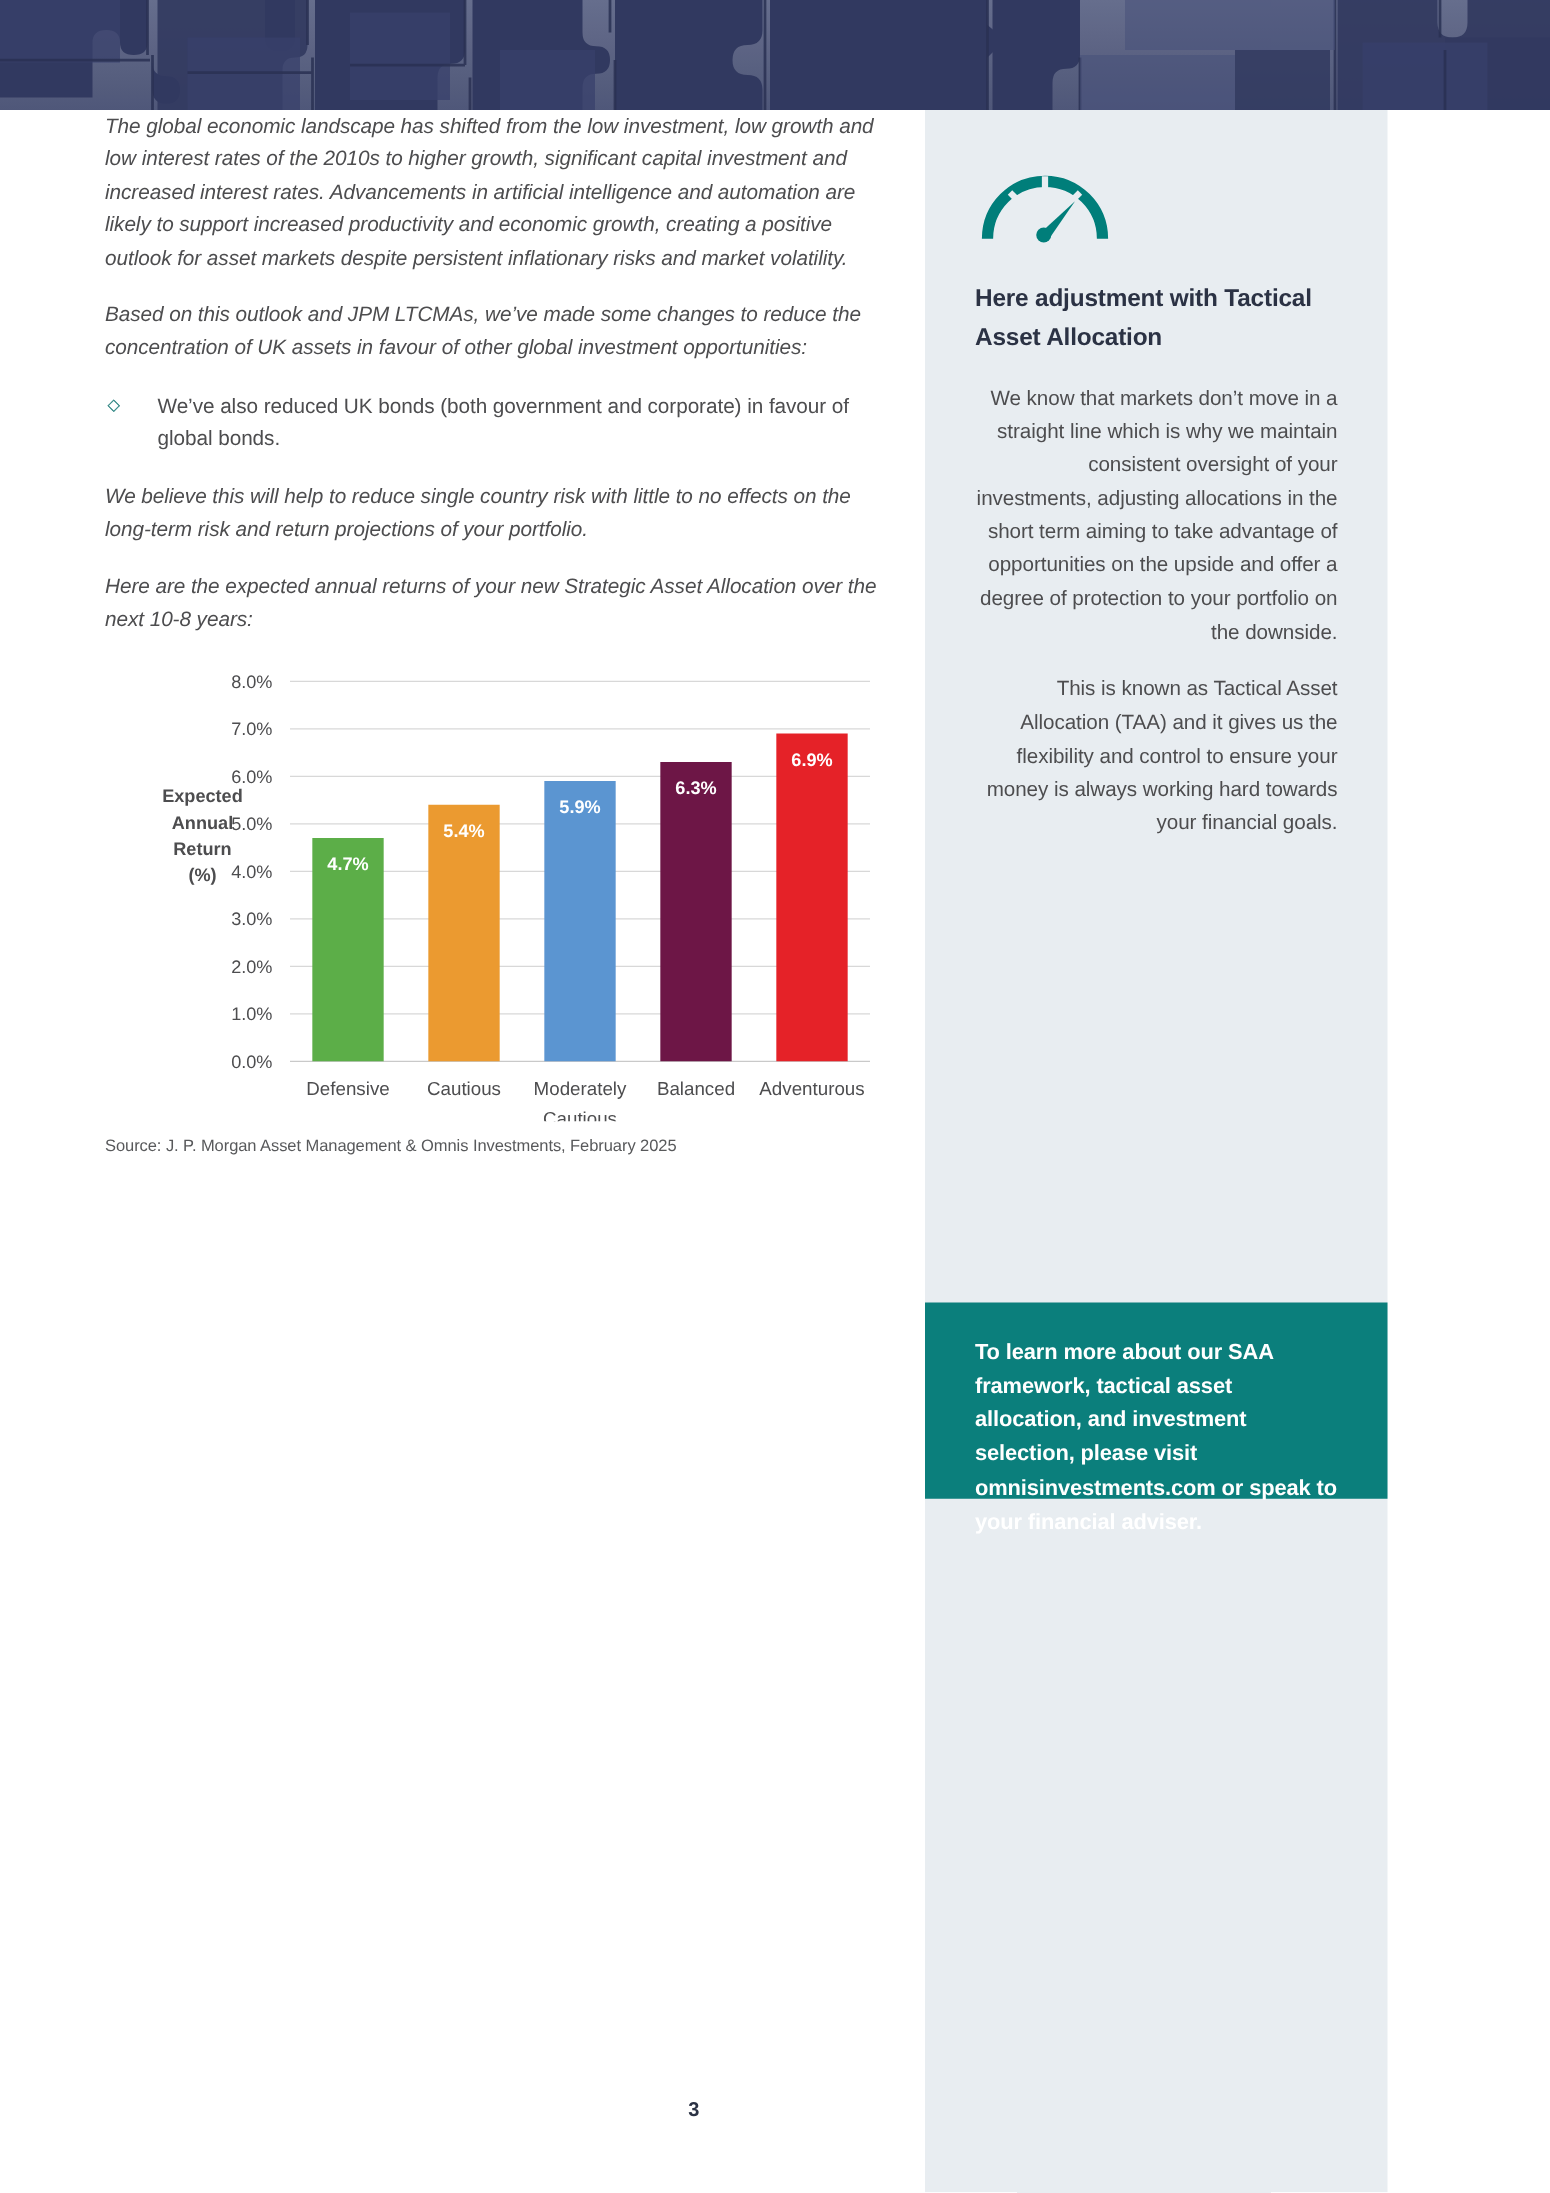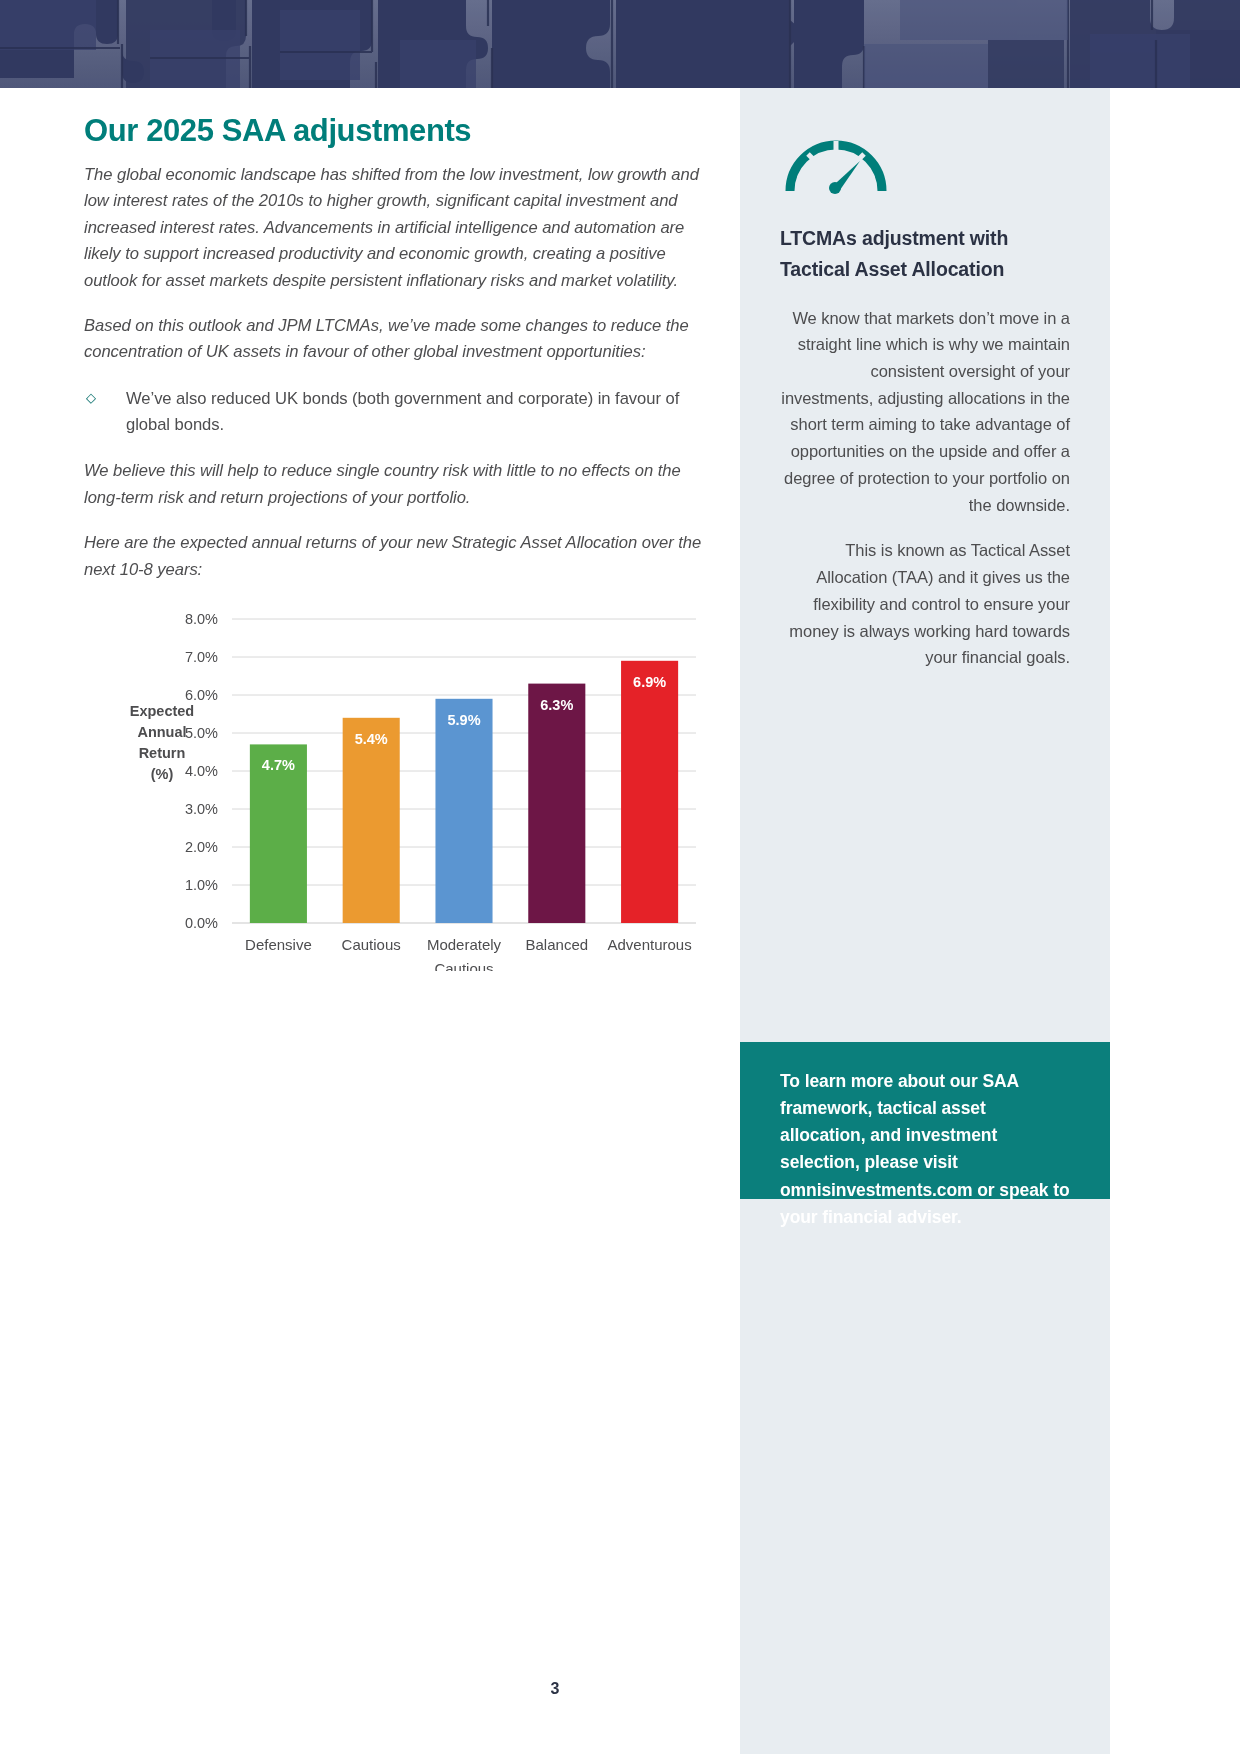--- a/index.html
+++ b/index.html
@@ -237,34 +237,33 @@
             <line x1="28" y1="33" x2="38" y2="43"></line>
             <line x1="84" y1="33" x2="74" y2="43"></line>
             <line x1="17" y1="58" x2="30" y2="58"></line>
             <line x1="95" y1="58" x2="82" y2="58"></line>
           </g>
           <path d="M50 68 L56 62 L80 40 L60 69 Z" fill="#007e7a"></path>
           <circle cx="55" cy="67" r="6" fill="#007e7a"></circle>
         </svg>
       </div>
 
-      <h2 id="sidebar-heading">LTCMAs adjustment with Tactical Asset Allocation</h2>
+      <h2 id="sidebar-heading">Here adjustment with Tactical Asset Allocation</h2>
 
       <p class="side-par">We know that markets don’t move in a straight line which is why we maintain consistent oversight of your investments, adjusting allocations in the short term aiming to take advantage of opportunities on the upside and offer a degree of protection to your portfolio on the downside.</p>
       <p class="side-par">This is known as Tactical Asset Allocation (TAA) and it gives us the flexibility and control to ensure your money is always working hard towards your financial goals.</p>
     </div>
   </div>
 
   <div id="teal-box">
     <div class="teal-text">To learn more about our SAA framework, tactical asset allocation, and investment selection, please visit omnisinvestments.com or speak to your financial adviser.</div>
   </div>
 
   <div id="main">
 
-    <h1 id="page-title">Our 2025 SAA adjustments</h1>
 
     <p class="body-par">The global economic landscape has shifted from the low investment, low growth and low interest rates of the 2010s to higher growth, significant capital investment and increased interest rates. Advancements in artificial intelligence and automation are likely to support increased productivity and economic growth, creating a positive outlook for asset markets despite persistent inflationary risks and market volatility.</p>
     <p class="body-par">Based on this outlook and JPM LTCMAs, we’ve made some changes to reduce the concentration of UK assets in favour of other global investment opportunities:</p>
 
     <ul id="bullets">
       <li>
         <span class="bullet-mark">◇</span>
       </li>
       <li>
         <span class="bullet-mark">◇</span>
@@ -321,18 +320,19 @@
           </g>
         <g id="xlabel-group">
             <text x="194.4" y="339" text-anchor="middle" fill="#4d4d4f" font-family="&quot;Liberation Sans&quot;, sans-serif" font-size="15">Defensive</text>
             <text x="287.2" y="339" text-anchor="middle" fill="#4d4d4f" font-family="&quot;Liberation Sans&quot;, sans-serif" font-size="15">Cautious</text>
             <text x="380" y="339" text-anchor="middle" fill="#4d4d4f" font-family="&quot;Liberation Sans&quot;, sans-serif" font-size="15">Moderately</text>
             <text x="380" y="363" text-anchor="middle" fill="#4d4d4f" font-family="&quot;Liberation Sans&quot;, sans-serif" font-size="15">Cautious</text>
             <text x="472.8" y="339" text-anchor="middle" fill="#4d4d4f" font-family="&quot;Liberation Sans&quot;, sans-serif" font-size="15">Balanced</text>
             <text x="565.5999999999999" y="339" text-anchor="middle" fill="#4d4d4f" font-family="&quot;Liberation Sans&quot;, sans-serif" font-size="15">Adventurous</text>
           </g>
       </svg>
+      <div id="source-line">Source: J. P. Morgan Asset Management &amp; Omnis Investments, February 2025</div>
     </div>
   </div>
 
   <div id="page-number">3</div>
 
 </div>
 
 </body></html>

